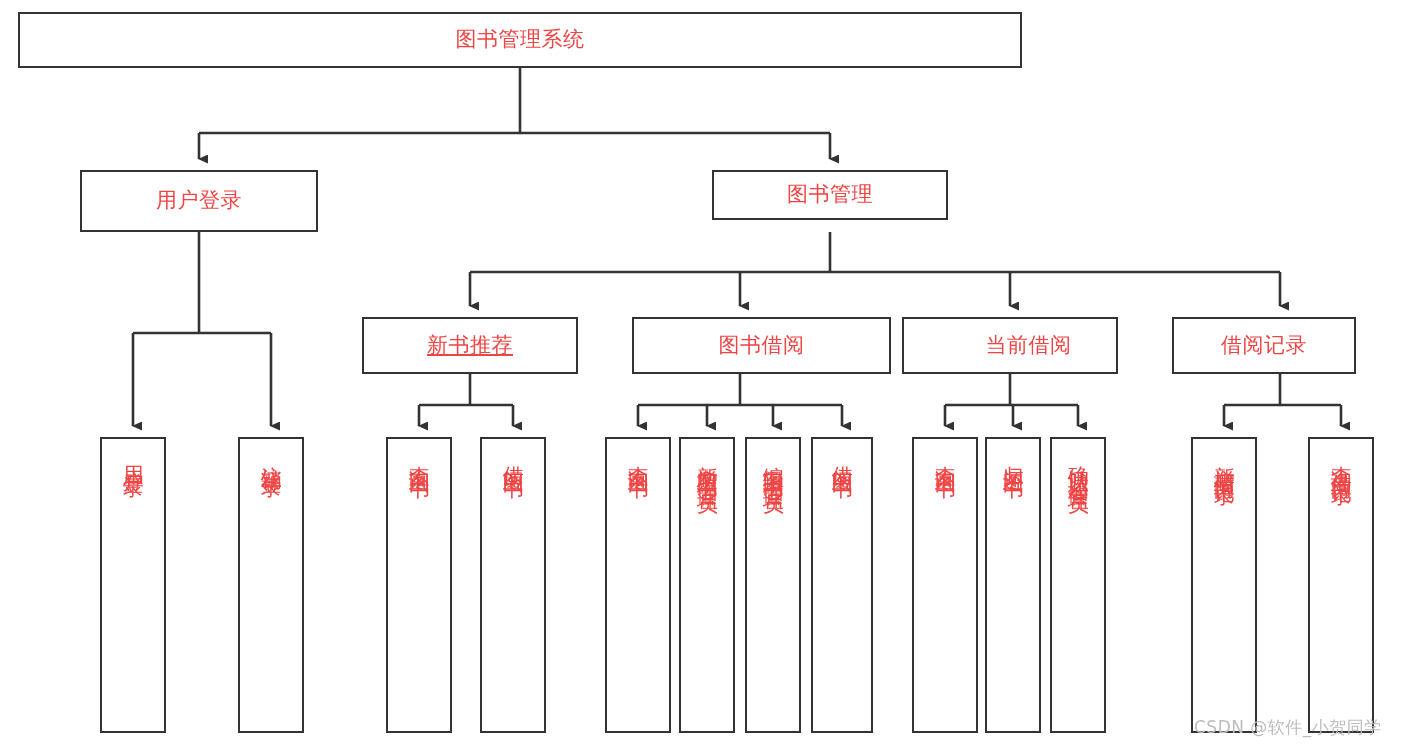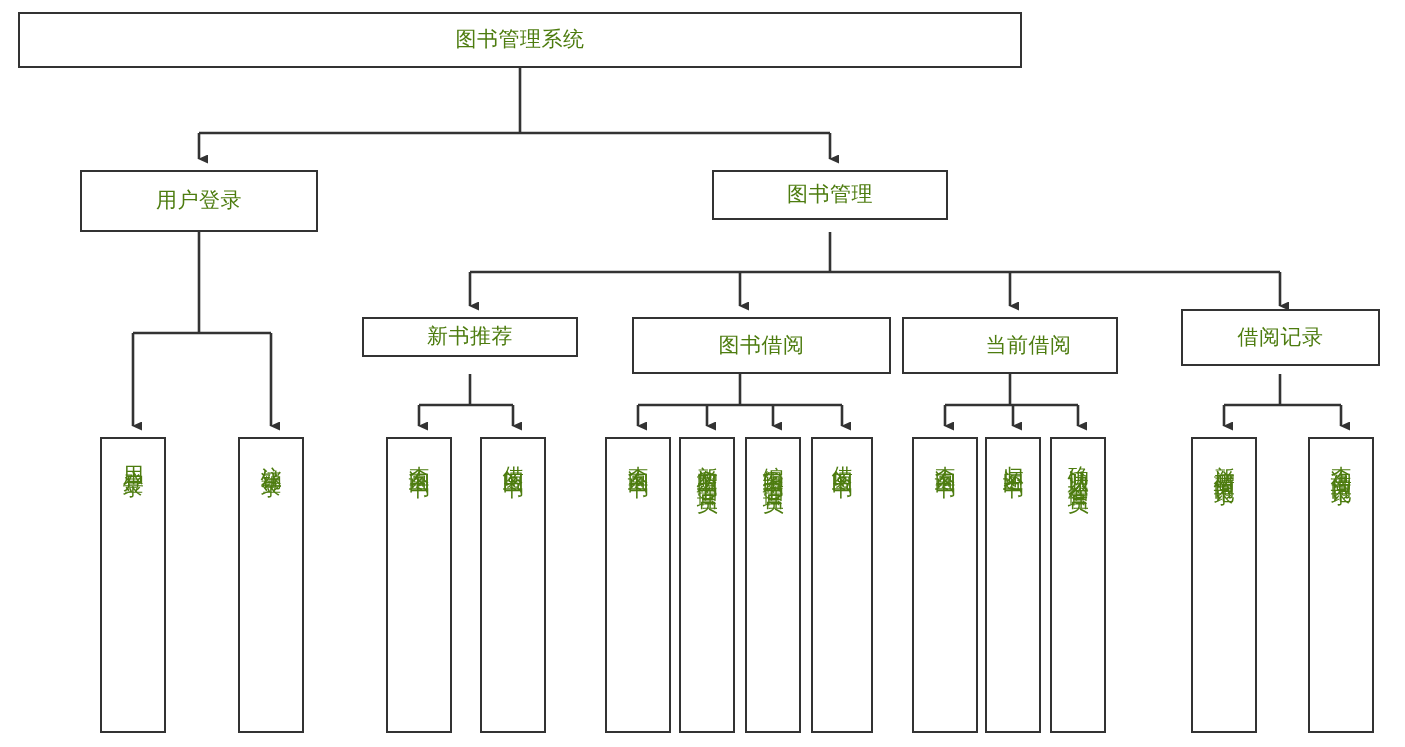--- a/index.html
+++ b/index.html
@@ -27,21 +27,21 @@
     pointer-events: none;
   }
   .node {
     position: absolute;
     box-sizing: border-box;
     border: 2.2px solid #333333;
     background: #ffffff;
     display: flex;
     align-items: center;
     justify-content: center;
-    color: #4d7c0f;
+    color: #ef4444;
     letter-spacing: 0.5px;
   }
   .node.horiz {
     font-size: 21px;
     line-height: 1.2;
   }
   .node.vert {
     writing-mode: vertical-rl;
     text-orientation: upright;
     font-size: 21px;
@@ -113,30 +113,30 @@
   <div id="nodes-layer">
       <div class="node horiz" style="left: 18px; top: 12px; width: 1004px; height: 56px;">
         <span class="">图书管理系统</span>
       </div>
       <div class="node horiz" style="left: 80px; top: 170px; width: 238px; height: 62px;">
         <span class="">用户登录</span>
       </div>
       <div class="node horiz" style="left: 712px; top: 170px; width: 236px; height: 50px;">
         <span class="">图书管理</span>
       </div>
-      <div class="node horiz" style="left: 362px; top: 317px; width: 216px; height: 40px;">
+      <div class="node horiz" style="left: 362px; top: 317px; width: 216px; height: 57px; text-decoration: underline;">
         <span class="">新书推荐</span>
       </div>
       <div class="node horiz" style="left: 632px; top: 317px; width: 259px; height: 57px;">
         <span class="">图书借阅</span>
       </div>
       <div class="node horiz" style="left: 902px; top: 317px; width: 216px; height: 57px; padding-left: 37px;">
         <span class="">当前借阅</span>
       </div>
-      <div class="node horiz" style="left: 1172px; top: 309px; width: 199px; height: 57px; margin-left: 9px;">
+      <div class="node horiz" style="left: 1172px; top: 317px; width: 184px; height: 57px;">
         <span class="">借阅记录</span>
       </div>
       <div class="node vert" style="left: 100px; top: 437px; width: 66px; height: 296px;">
         <span class="vtext">用户登录</span>
       </div>
       <div class="node vert" style="left: 238px; top: 437px; width: 66px; height: 296px;">
         <span class="vtext">注销登录</span>
       </div>
       <div class="node vert" style="left: 386px; top: 437px; width: 66px; height: 296px;">
         <span class="vtext">查询图书</span>
@@ -166,13 +166,14 @@
         <span class="vtext">确认归还（管理员）</span>
       </div>
       <div class="node vert" style="left: 1191px; top: 437px; width: 66px; height: 296px;">
         <span class="vtext">新增借阅记录</span>
       </div>
       <div class="node vert" style="left: 1308px; top: 437px; width: 66px; height: 296px;">
         <span class="vtext">查询借阅记录</span>
       </div>
     </div>
 
+  <div id="watermark" style="left: 1194px; top: 716px; color: rgb(189, 189, 189);">CSDN @软件_小贺同学</div>
 </div>
 
 </body></html>

